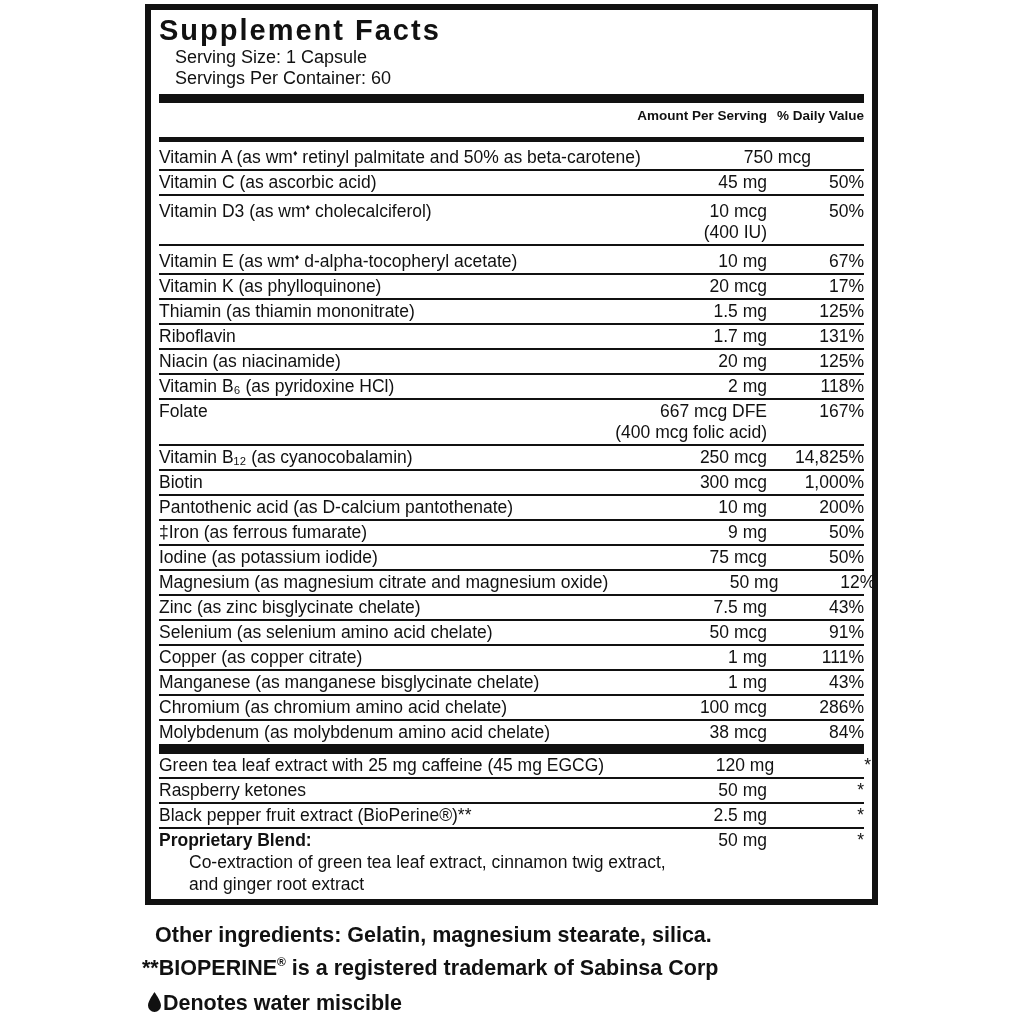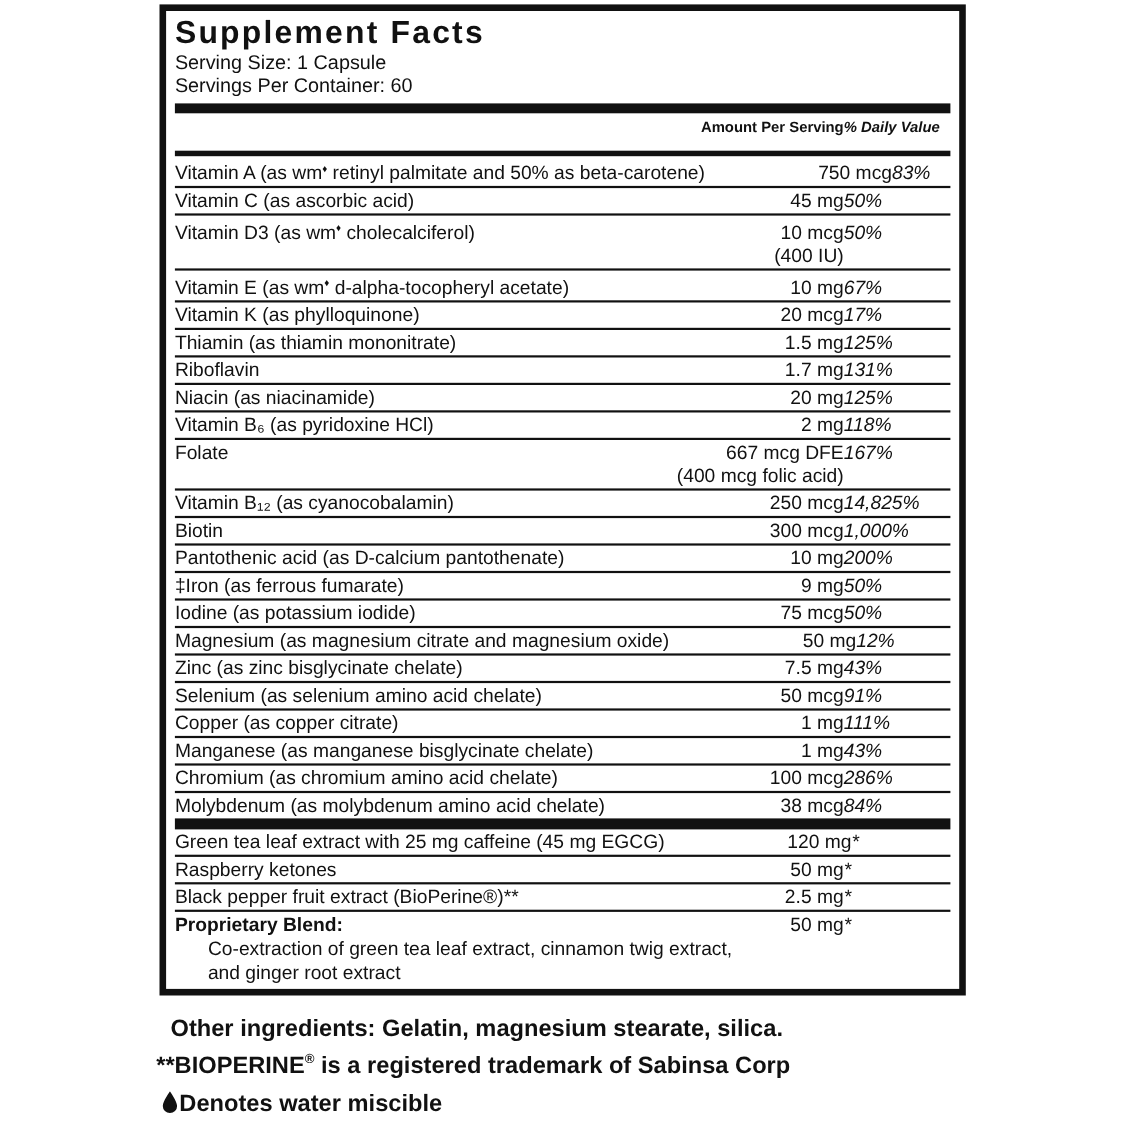--- a/index.html
+++ b/index.html
@@ -23,28 +23,29 @@
     font-size: 29px;
     font-weight: bold;
     letter-spacing: 2px;
     line-height: 33px;
     white-space: nowrap;
   }
   .serving-line {
     font-size: 18px;
     line-height: 21px;
     white-space: nowrap;
+    margin-left: 16px;
   }
   .bar-thick   { height: 9px;  background: #111111; margin-top: 5px; }
   .bar-mid     { height: 5px;  background: #111111; }
   .bar-section { height: 10px; background: #111111; }
   .rline { display: flex; align-items: baseline; }
   .c-name { flex: 1 1 auto; white-space: nowrap; overflow: visible; }
   .c-amt  { flex: 0 0 170px; text-align: right; white-space: nowrap; }
-  .c-dv   { flex: 0 0 97px;  white-space: nowrap; font-style: italic; }
+  .c-dv   { flex: 0 0 97px;  text-align: right; white-space: nowrap; }
   .hdr {
     font-size: 13.5px;
     font-weight: bold;
     padding: 5px 0 14px 0;
   }
   .rows .row {
     border-bottom: 2px solid #111111;
     padding: 1px 0;
     font-size: 17.5px;
     line-height: 21px;

